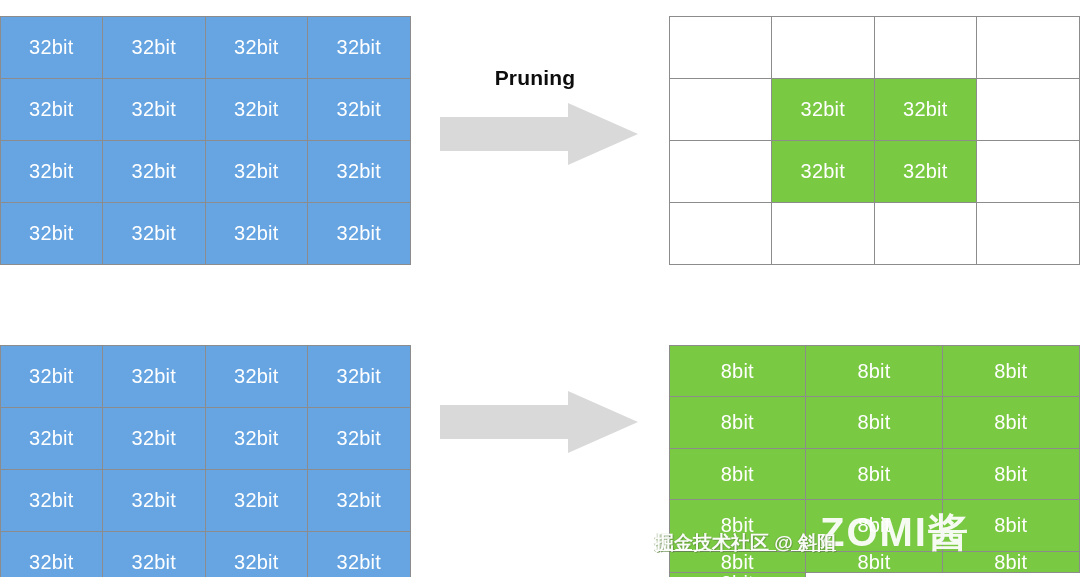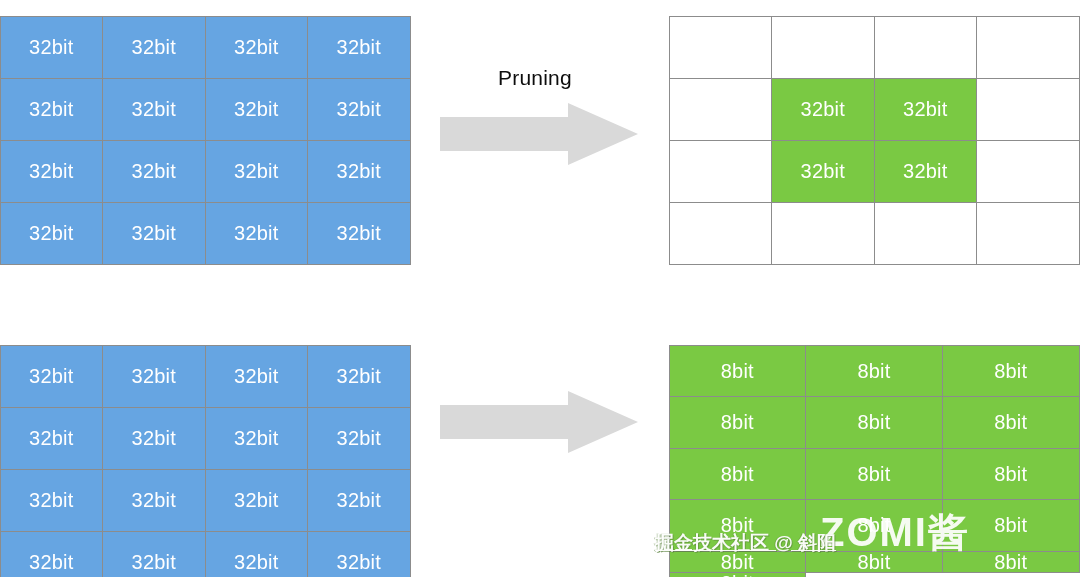--- a/index.html
+++ b/index.html
@@ -61,21 +61,21 @@
   .transform {
     position: absolute;
     width: 250px;
   }
   #transform-pruning      { left: 410px; top: 50px; }
   #transform-quantization { left: 410px; top: 375px; }
 
   .transform-label {
     text-align: center;
     font-size: 21px;
-    font-weight: normal;
+    font-weight: bold;
     color: #0d0d0d;
     letter-spacing: 0.2px;
     line-height: 1.1;
     margin-bottom: 14px;
     white-space: nowrap;
   }
 
   .arrow-wrap {
     width: 250px;
     height: 62px;

